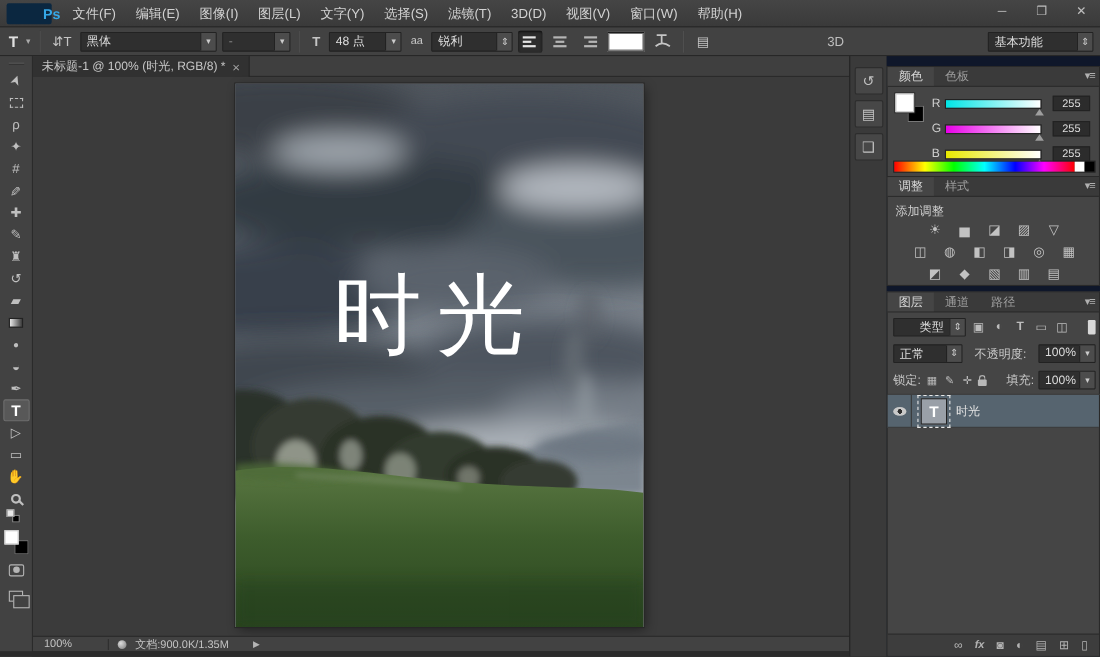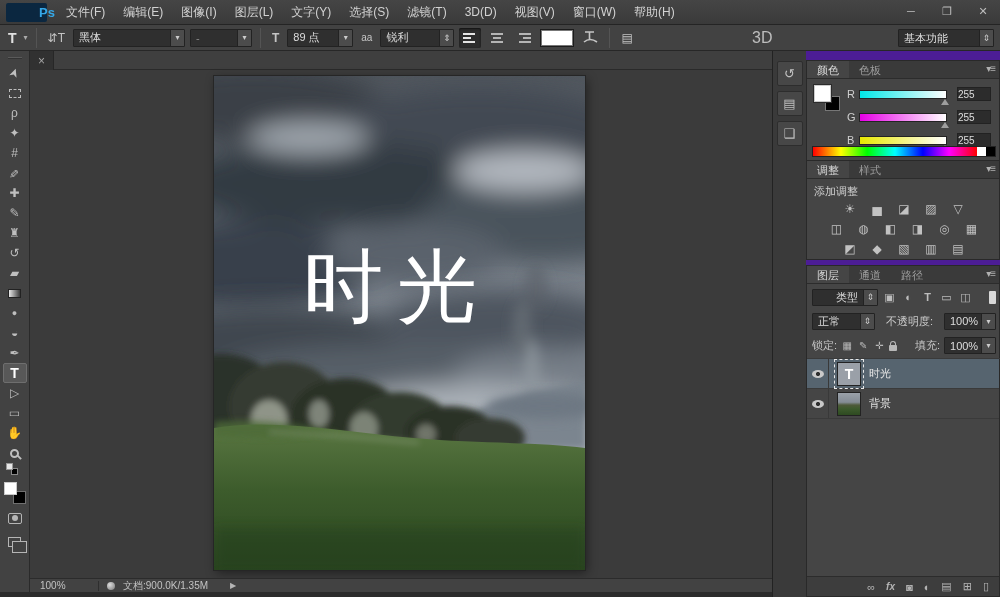--- a/index.html
+++ b/index.html
@@ -33,21 +33,21 @@
     display:flex; align-items:center; justify-content:center; color:#ccc; }
   .cv::after { content:"▾"; font-size:8px; }
   .cud::after { content:"⇕"; font-size:9px; }
   .dim { color:#8a8a8a !important; }
   .alignbtn { width:22px; height:20px; display:flex; align-items:center; justify-content:center;
     border-radius:2px; }
   .alignbtn.active { background:#2c2c2c; box-shadow:inset 0 1px 2px #111; }
   .swatch-opt { width:34px; height:18px; background:#fff; border:1px solid #1c1c1c;
     box-shadow:inset 0 0 0 1px #777; }
   .iconbtn { color:#c5c5c5; font-size:12px; padding:0 3px; }
-  .label3d { position:absolute; left:752px; top:0; line-height:26px; color:#bdbdbd; font-size:16px; }
+  .label3d { position:absolute; left:752px; top:0; line-height:26px; color:#bdbdbd; font-size:12px; }
   .workspace { position:absolute; right:6px; top:4px; width:96px; }
 
   
   .tabstrip { position:absolute; left:30px; top:51px; width:742px; height:19px;
     background:#3f3f3f; border-bottom:1px solid #2a2a2a; }
   .doctab { display:inline-flex; align-items:center; gap:6px; height:19px; margin-left:0;
     padding:0 8px; background:#313131; border-right:1px solid #272727; color:#c6c6c6; font-size:11px; }
   .doctab .close { color:#a5a5a5; font-size:12px; }
 
   
@@ -93,42 +93,42 @@
   .bottomstrip { position:absolute; left:0; top:592px; width:1000px; height:5px; background:#2b2b2b; }
 
   
   .collapsed { position:absolute; left:772px; top:51px; width:34px; height:546px;
     background:#3a3a3a; border-left:1px solid #222; padding-top:10px;
     display:flex; flex-direction:column; align-items:center; gap:5px; }
   .cbtn { width:26px; height:25px; background:#474747; border:1px solid #2d2d2d; border-radius:2px;
     color:#c0c0c0; display:flex; align-items:center; justify-content:center; font-size:13px; }
 
   
-  .panelcol { position:absolute; left:806px; top:51px; width:194px; height:546px; background:#4c1d95; }
+  .panelcol { position:absolute; left:806px; top:51px; width:194px; height:546px; background:#0f172a; }
   .panel { position:absolute; left:0; width:194px; background:#454545; border:1px solid #292929; }
   .phead { height:18px; background:#3a3a3a; display:flex; align-items:stretch; border-bottom:1px solid #2c2c2c; position:relative; }
   .ptab { padding:0 10px; line-height:18px; font-size:11px; color:#9d9d9d; }
   .ptab.active { background:#454545; color:#d8d8d8; }
   .pmenu { position:absolute; right:4px; top:2px; color:#b0b0b0; font-size:10px; letter-spacing:-1px; }
 
   
   .colorpanel { top:9px; height:103px; }
   .cswatches { position:absolute; left:7px; top:24px; width:26px; height:26px; }
   .cswatches .cbg { position:absolute; right:0; bottom:0; width:15px; height:15px; background:#000; border:1px solid #777; }
   .cswatches .cfg { position:absolute; left:0; top:0; width:17px; height:17px; background:#fff; border:1px solid #ccc; box-shadow:0 0 0 1px #2b2b2b; }
   .chrow { position:absolute; left:40px; width:148px; height:16px; display:flex; align-items:center; }
   .chrow .chlabel { width:12px; color:#cfcfcf; font-size:11px; }
   .chtrack { position:relative; width:88px; height:9px; border:1px solid #232323; }
   .chtrack .tri { position:absolute; right:-3px; bottom:-7px; width:0; height:0;
     border-left:4px solid transparent; border-right:4px solid transparent; border-bottom:6px solid #9e9e9e; }
   .chR { background:linear-gradient(90deg,#00e5e5,#fff); }
   .chG { background:linear-gradient(90deg,#e800e8,#fff); }
   .chB { background:linear-gradient(90deg,#e8e800,#fff); }
   .chval { margin-left:10px; width:34px; height:14px; background:#2c2c2c; border:1px solid #222;
-    color:#ddd; font-size:10px; text-align:left; line-height:13px; }
+    color:#ddd; font-size:10px; text-align:center; line-height:13px; }
   .spectrum { position:absolute; left:5px; bottom:5px; width:184px; height:11px; display:flex; border:1px solid #232323; }
   .specbar { flex:1; background:linear-gradient(90deg,#f00,#ff0 17%,#0f0 33%,#0ff 50%,#00f 67%,#f0f 83%,#f00); }
   .specw { width:9px; background:#fff; } .specb { width:9px; background:#000; }
 
   
   .adjpanel { top:109px; height:100px; }
   .adjhint { position:absolute; left:7px; top:23px; font-size:11px; color:#cfcfcf; }
   .adjrow { position:absolute; left:0; width:194px; display:flex; justify-content:center; gap:7px; }
   .adjicon { width:20px; height:16px; display:flex; align-items:center; justify-content:center;
     color:#c2c2c2; font-size:12px; }
@@ -191,32 +191,32 @@
       <span class="winbtn">❐</span>
       <span class="winbtn">✕</span>
     </div>
   </div>
 
   <div class="optionsbar">
     <span class="optT">T</span>
     <span class="caret">▾</span>
     <span class="sep"></span>
     <span class="iconbtn">⇵T</span>
-    <div class="combo" style="width:112px">
+    <div class="combo" style="width:124px">
       <span class="val">黑体</span>
       <span class="btn cv"></span>
     </div>
     <div class="combo" style="width:62px">
       <span class="val dim">-</span>
       <span class="btn cv"></span>
     </div>
     <span class="sep"></span>
     <span class="iconbtn" style="font-weight:bold">T</span>
     <div class="combo" style="width:66px">
-      <span class="val">89 点</span>
+      <span class="val">48 点</span>
       <span class="btn cv"></span>
     </div>
     <span class="iconbtn" style="font-size:10px">aa</span>
     <div class="combo" style="width:74px">
       <span class="val">锐利</span>
       <span class="btn cud"></span>
     </div>
     <div class="alignbtn active">
       <svg width="14" height="12">
           <g fill="#e3e3e3">
@@ -257,20 +257,21 @@
     <span class="iconbtn">▤</span>
     <span class="label3d">3D</span>
     <div class="combo workspace">
       <span class="val">基本功能</span>
       <span class="btn cud"></span>
     </div>
   </div>
 
   <div class="tabstrip">
     <div class="doctab">
+      <span>未标题-1 @ 100% (时光, RGB/8) *</span>
       <span class="close">×</span>
     </div>
   </div>
 
   <div class="toolbar">
     <div class="grip"></div>
     <div class="tool">
         <span style="display:inline-block;transform:rotate(-70deg)">➤</span>
       </div>
     <div class="tool">
@@ -554,27 +555,20 @@
         </div>
       </div>
       <div class="layerlist">
         <div class="layeritem sel">
           <span class="eyecell">
               <span class="eye"></span>
             </span>
           <span class="thumbT">T</span>
           <span class="lname">时光</span>
         </div>
-        <div class="layeritem">
-          <span class="eyecell">
-              <span class="eye"></span>
-            </span>
-          <span class="thumbImg"></span>
-          <span class="lname">背景</span>
-        </div>
       </div>
       <div class="lbottom">
         <span class="lbico">∞</span>
         <span class="lbico fx">fx</span>
         <span class="lbico">◙</span>
         <span class="lbico">◐</span>
         <span class="lbico">▤</span>
         <span class="lbico">⊞</span>
         <span class="lbico">▯</span>
       </div>

